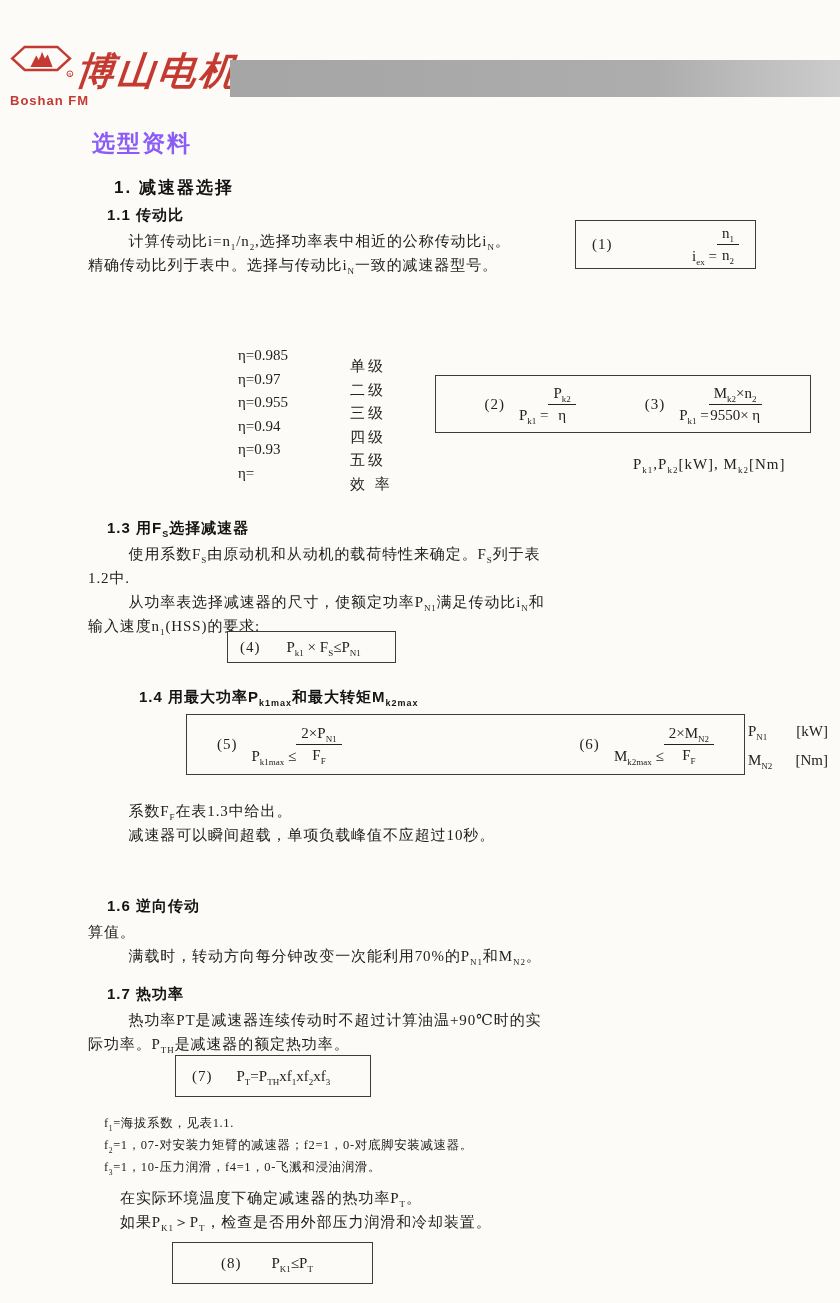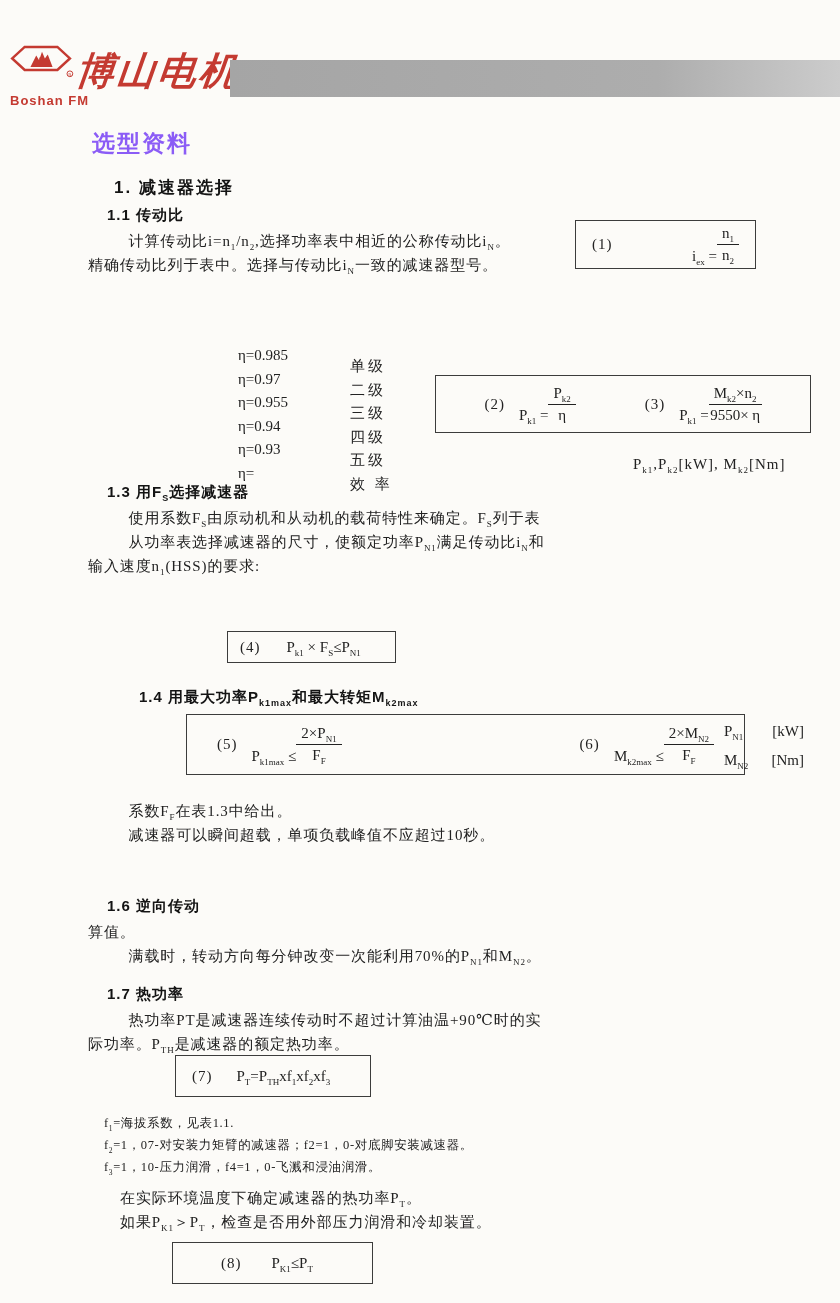--- a/index.html
+++ b/index.html
@@ -49,21 +49,21 @@
   #f56 { left:186px; top:714px; width:559px; height:61px; padding:0 30px; justify-content:space-between; }
   #f7 { left:175px; top:1055px; width:196px; height:42px; padding:0 16px; gap:24px; }
   #f8 { left:172px; top:1242px; width:201px; height:42px; padding:0 0 0 48px; gap:30px; }
 
   .eta-table { position:absolute; left:238px; top:344px; font-size:15px; }
   .eta-row { display:flex; height:23.5px; align-items:center; }
   .eta-val { width:112px; }
   .eta-label { letter-spacing:3px;margin-top:22px; }
 
   .units-line { position:absolute; left:633px; top:456px; font-size:15px; letter-spacing:1px; }
-  .f56-units { position:absolute; left:724px; top:717px; width:80px; font-size:15px; }
+  .f56-units { position:absolute; left:748px; top:717px; width:80px; font-size:15px; }
   .f56-units .urow { display:flex; justify-content:space-between; height:29px; align-items:center; }
 
   .notes { position:absolute; left:104px; top:1112px; font-size:12.5px; line-height:22px;
            letter-spacing:0.05em; }
   .tail { position:absolute; left:120px; top:1186px; font-size:15px; line-height:24px;
           letter-spacing:0.06em; }
 </style>
 </head>
 <body>
 
@@ -148,23 +148,24 @@
         <span class="frac">
           <span class="ftop">M<sub>k2</sub>×n<sub>2</sub></span>
           <span class="fbot">9550× η</span>
         </span>
       </span>
     </span>
   </div>
 
   <div class="units-line">P<sub>k1</sub>,P<sub>k2</sub>[kW], M<sub>k2</sub>[Nm]</div>
 
-  <div class="block" style="left:88px; top:480px;">
+  <div class="block" style="left:88px; top:516px;">
     <div class="btitle h-sec">1.3 用F<sub>S</sub>选择减速器</div>
     <p class="indent">使用系数F<sub>S</sub>由原动机和从动机的载荷特性来确定。F<sub>S</sub>列于表</p>
+    <p>1.2中.</p>
     <p class="indent">从功率表选择减速器的尺寸，使额定功率P<sub>N1</sub>满足传动比i<sub>N</sub>和</p>
     <p>输入速度n<sub>1</sub>(HSS)的要求:</p>
   </div>
 
   <div class="fbox" id="f4">
     <span class="flabel">(4)</span>
     <span>P<sub>k1</sub> × F<sub>S</sub>≤P<sub>N1</sub></span>
   </div>
 
   <div class="block" style="left:111px; top:685px;margin-left:28px;">

